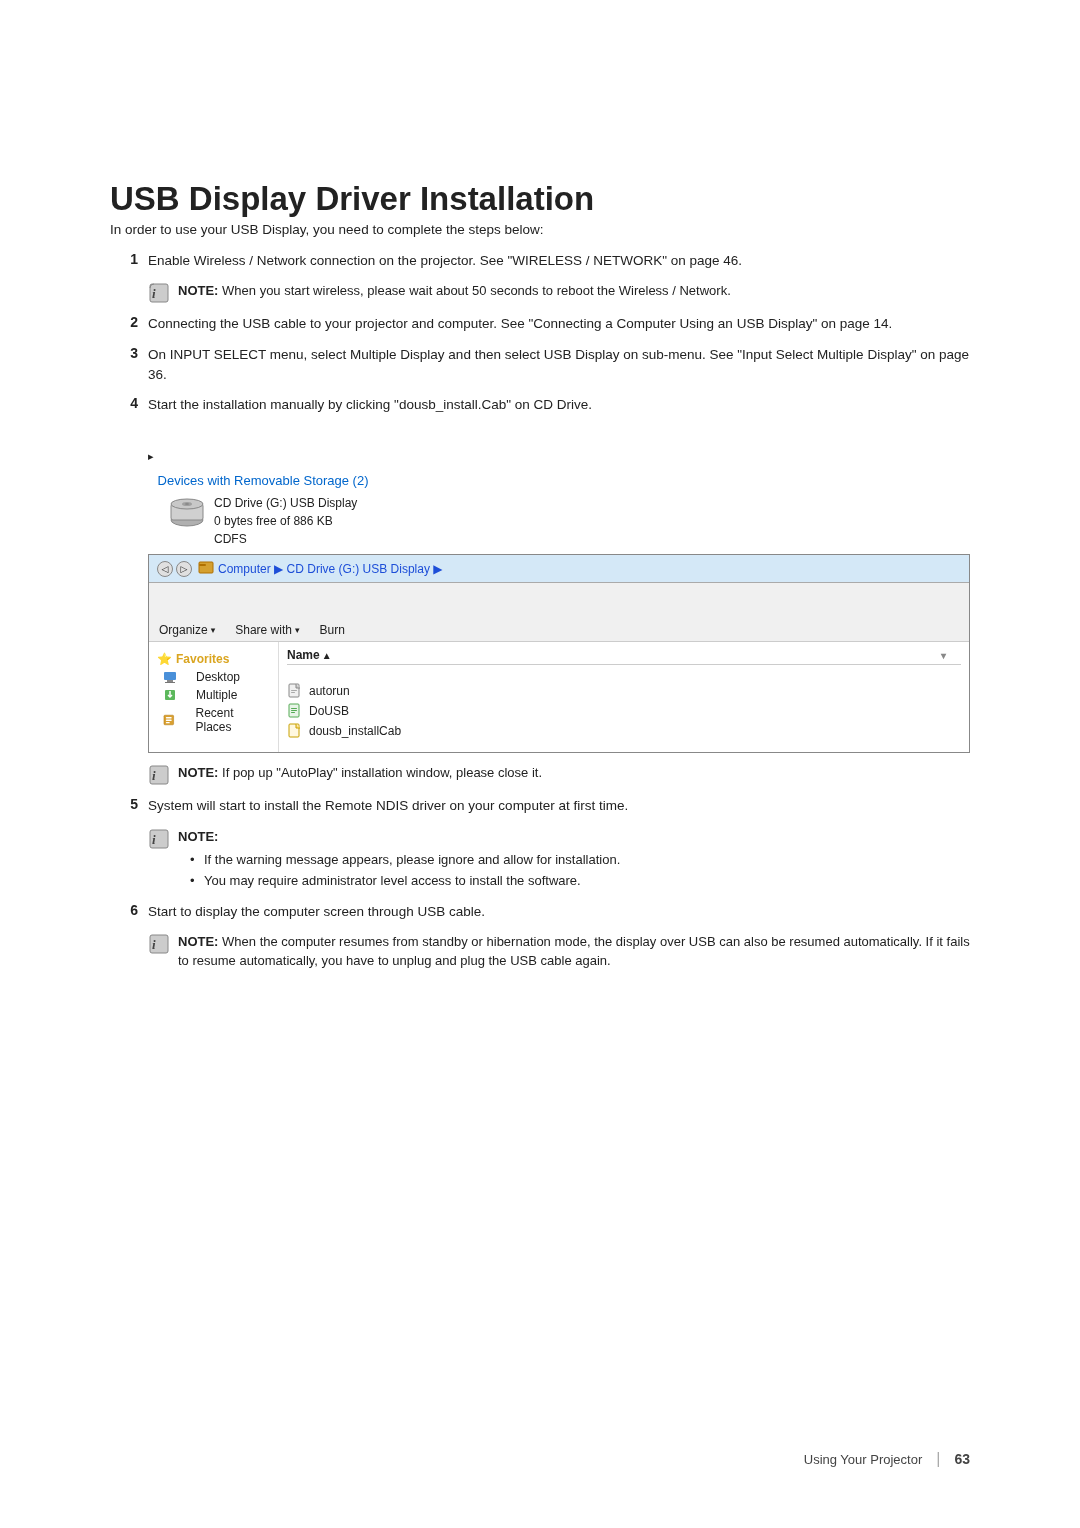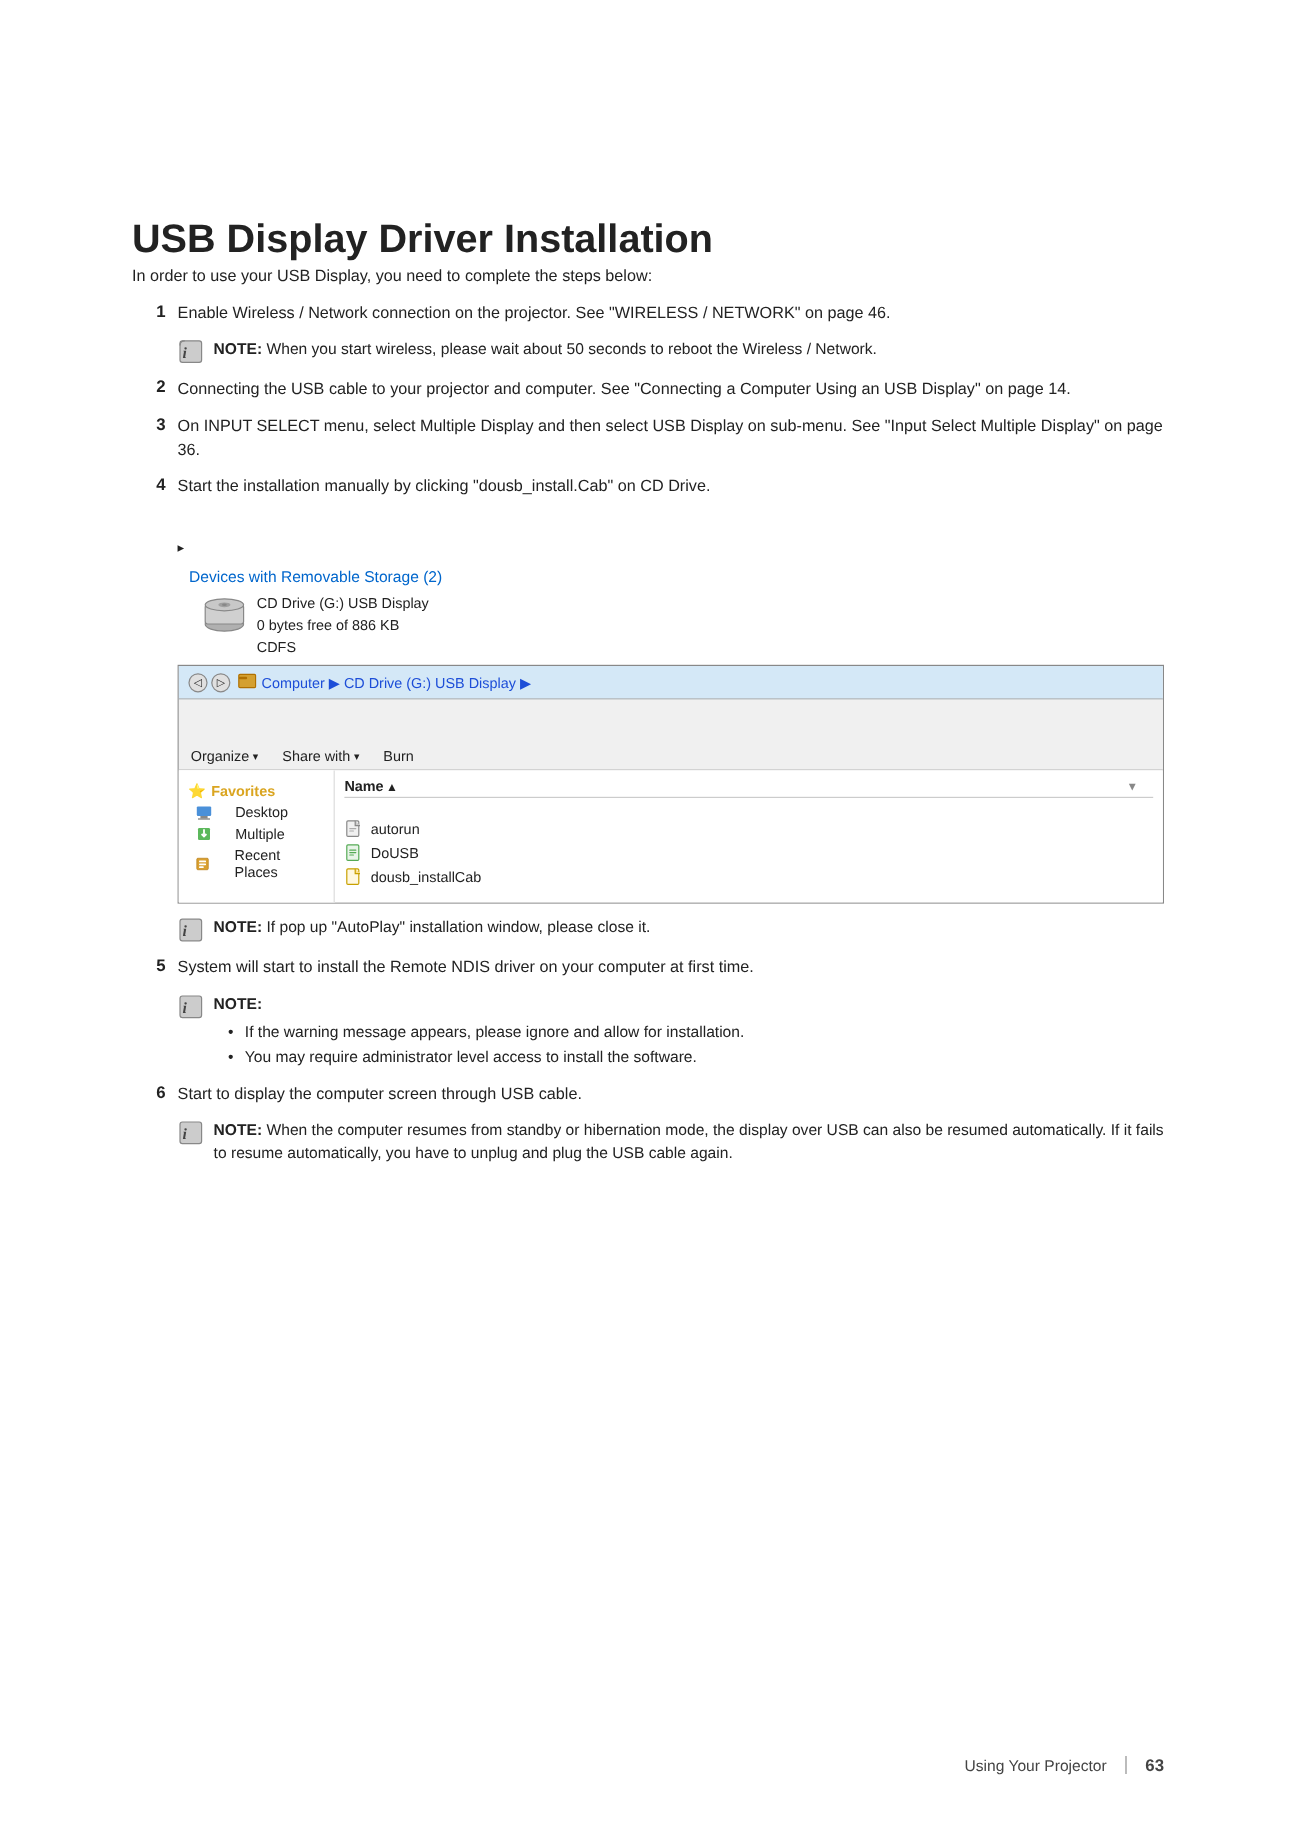--- a/index.html
+++ b/index.html
@@ -294,21 +294,21 @@
       flex-shrink: 0;
     }
 
     .file-name {
       font-size: 12px;
     }
 
     
     .page-footer {
       position: absolute;
-      bottom: 48px;
+      bottom: 60px;
       right: 110px;
       display: flex;
       align-items: center;
       gap: 14px;
       font-size: 13px;
       color: #444;
     }
 
     .footer-separator {
       color: #aaa;

